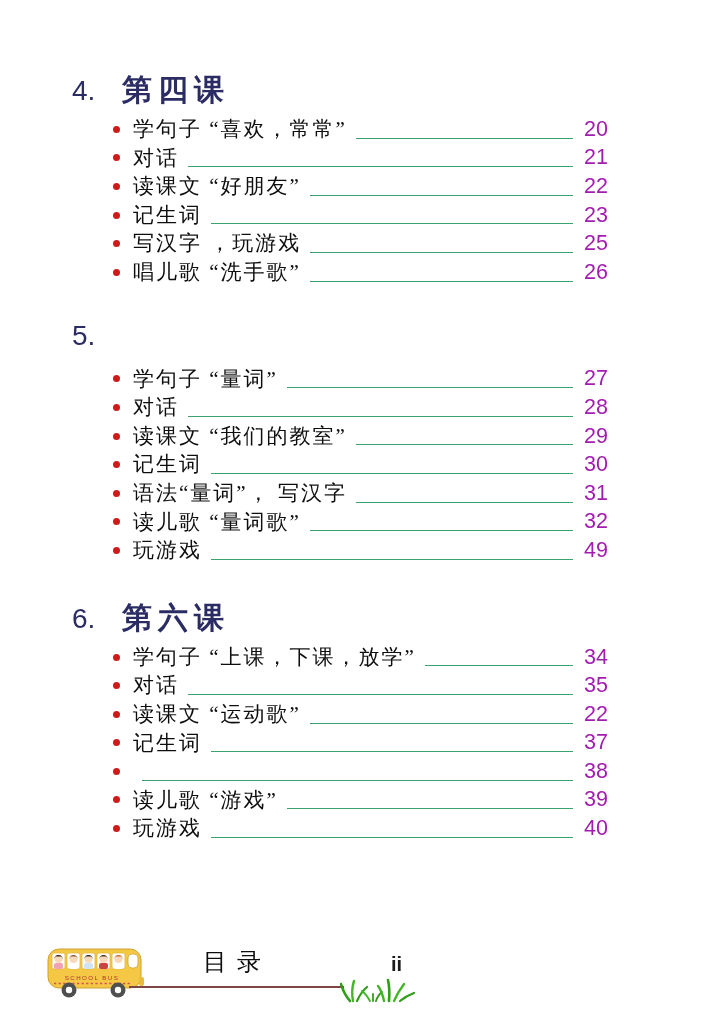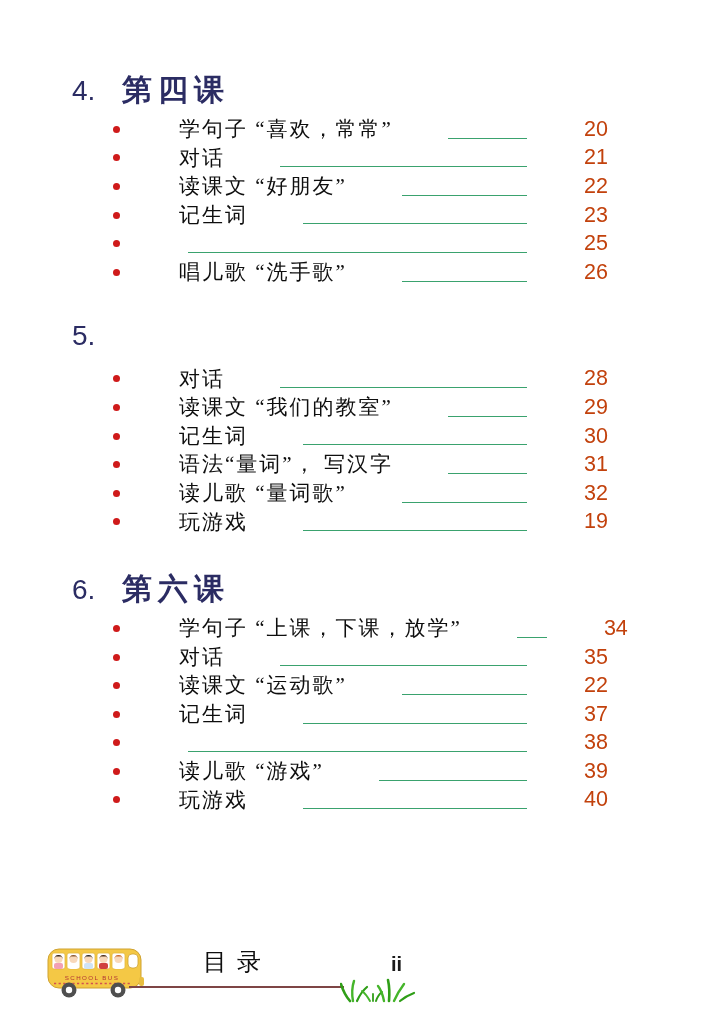--- a/index.html
+++ b/index.html
@@ -36,21 +36,20 @@
     font-weight: 600;
     letter-spacing: 6px;
     font-family: Liberation Mono, monospace;
   }
   ul.toc-list { list-style: none; margin: 0; padding: 0; }
   .toc-row {
     display: flex;
     align-items: center;
     height: 28.6px;
     padding-left: 41px;
-    gap: 46px;
   }
   .bullet {
     width: 7px; height: 7px;
     border-radius: 50%;
     background: #cf1a1a;
     margin-right: 13px;
     flex: none;
   }
   .label {
     font-size: 21px;
@@ -63,21 +62,21 @@
     flex: 1;
     height: 0;
     align-self: flex-end;
     margin: 0 11px 5px 9px;
     border-bottom: 1.7px solid #3aa26e;
     min-width: 30px;
   }
   .pagenum {
     font-family: "Liberation Sans", "DejaVu Sans", sans-serif;
     font-size: 21.5px;
-    color: #c2410c;
+    color: #a21caf;
     width: 30px;
     text-align: left;
     flex: none;
   }
   .footer { position: absolute; left: 0; bottom: 10px; width: 724px; height: 95px; }
   .bus { position: absolute; left: 44px; bottom: 8px; width: 102px; height: 72px; }
   .footer-title {
     position: absolute; left: 130px; bottom: 36px; width: 214px;
     text-align: center;
     font-size: 24px; letter-spacing: 10px; color: #0e0e0e;
@@ -125,39 +124,46 @@
           <span class="pagenum">22</span>
         </li>
         <li class="toc-row">
           <span class="bullet"></span>
           <span class="label">记生词</span>
           <span class="leader"></span>
           <span class="pagenum">23</span>
         </li>
         <li class="toc-row">
           <span class="bullet"></span>
+          <span class="label">写汉字 ，玩游戏</span>
           <span class="leader"></span>
           <span class="pagenum">25</span>
         </li>
         <li class="toc-row">
           <span class="bullet"></span>
           <span class="label">唱儿歌 “洗手歌”</span>
           <span class="leader"></span>
           <span class="pagenum">26</span>
         </li>
       </ul>
     </div>
 
     <div class="toc-section">
       <div class="sec-heading">
         <span class="sec-num">5.</span>
       </div>
       <ul class="toc-list">
         <li class="toc-row">
           <span class="bullet"></span>
+          <span class="label">学句子 “量词”</span>
+          <span class="leader"></span>
+          <span class="pagenum">27</span>
+        </li>
+        <li class="toc-row">
+          <span class="bullet"></span>
           <span class="label">对话</span>
           <span class="leader"></span>
           <span class="pagenum">28</span>
         </li>
         <li class="toc-row">
           <span class="bullet"></span>
           <span class="label">读课文 “我们的教室”</span>
           <span class="leader"></span>
           <span class="pagenum">29</span>
         </li>
@@ -176,21 +182,21 @@
         <li class="toc-row">
           <span class="bullet"></span>
           <span class="label">读儿歌 “量词歌”</span>
           <span class="leader"></span>
           <span class="pagenum">32</span>
         </li>
         <li class="toc-row">
           <span class="bullet"></span>
           <span class="label">玩游戏</span>
           <span class="leader"></span>
-          <span class="pagenum">19</span>
+          <span class="pagenum">49</span>
         </li>
       </ul>
     </div>
 
     <div class="toc-section">
       <div class="sec-heading">
         <span class="sec-num">6.</span>
         <span class="sec-title">第六课</span>
       </div>
       <ul class="toc-list">

